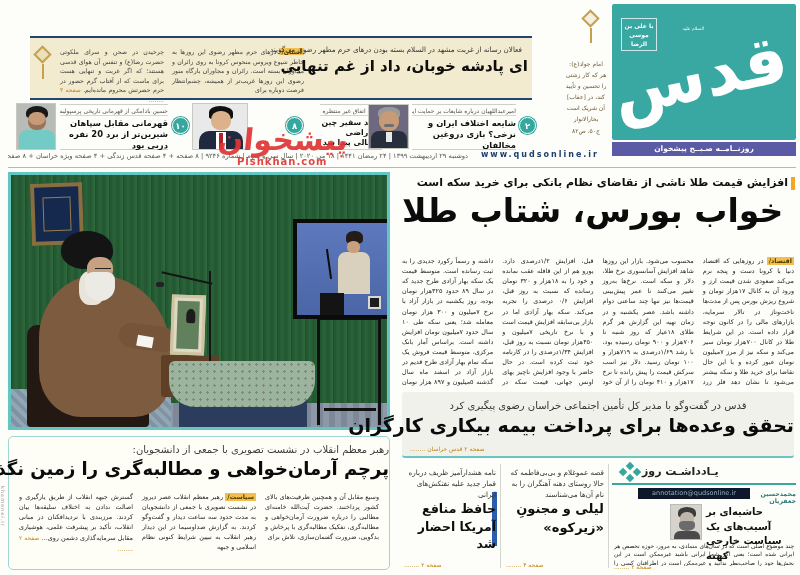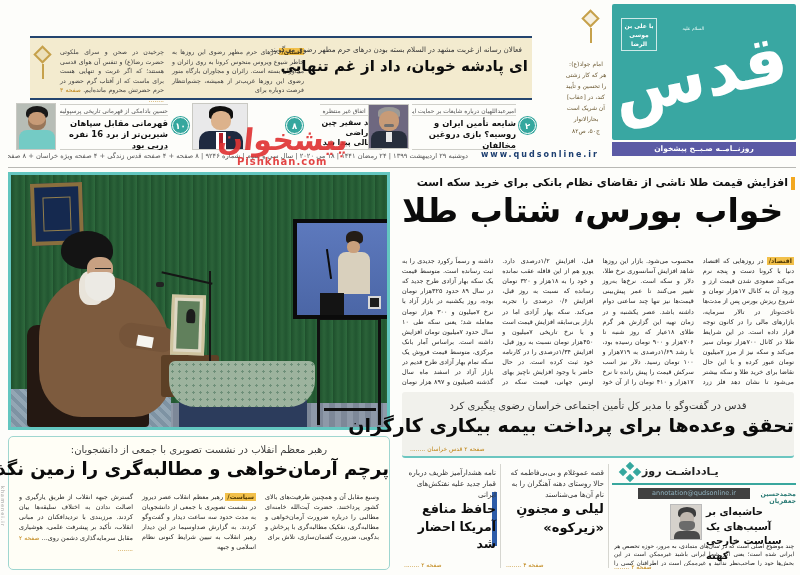--- a/index.html
+++ b/index.html
@@ -97,42 +97,42 @@
   
   .social { position:absolute; left:402px; top:392px; width:392px; height:66px; background:#f1f1ec; border-radius:3px;
             border-bottom:2px solid #6cc6c0; }
   .social .k { position:absolute; top:8px; width:100%; text-align:center; font-size:10px; color:#333; }
   .social .h { position:absolute; top:22px; width:100%; text-align:center; font-size:19px; font-weight:900; color:#0b0b0b; white-space:nowrap; }
   .social .pref { position:absolute; left:8px; bottom:4px; }
 
   
   .leader { position:absolute; left:8px; top:436px; width:382px; height:134px; background:#fffef6;
             border:1.5px solid #9fd6d0; border-radius:5px; }
-  .leader .k { position:absolute; top:7px; width:100%; text-align:center; font-size:10px; color:#3d3d3d; }
+  .leader .k { position:absolute; top:7px; width:100%; text-align:right; font-size:10px; color:#3d3d3d; }
   .leader .h { position:absolute; top:21px; width:100%; text-align:center; font-size:18px; font-weight:900; color:#0b0b0b; white-space:nowrap; }
   .leader .cols { position:absolute; left:10px; top:56px; width:360px; height:70px; display:flex; gap:9px; overflow:hidden; }
   .leader .cols .c { flex:1; font-size:6.4px; line-height:1.55; color:#1d1d1d; text-align:justify; }
 
   
   .vdiv { position:absolute; top:464px; width:1px; height:104px; background:#d6d6d0; }
   .midtz { position:absolute; top:468px; height:100px; }
   .midtz .k { font-size:7.2px; color:#333; line-height:1.5; text-align:right; }
   .midtz .t { font-size:13px; font-weight:900; color:#0d0d0d; line-height:1.4; text-align:right; }
   .midtz .pref { position:absolute; left:0; bottom:0; }
   .bluebar { position:absolute; left:492px; top:492px; width:5px; height:54px; background:#2d5ca8; }
 
   
   .note { position:absolute; left:612px; top:462px; width:184px; height:108px; }
   .note-logo { position:absolute; left:8px; top:1px; width:20px; height:18px; }
   .note-logo span { position:absolute; width:6px; height:6px; background:#35a79e; transform:rotate(45deg); }
   .note-logo span:nth-child(1){ left:7px; top:0; } .note-logo span:nth-child(2){ left:0; top:6px; }
   .note-logo span:nth-child(3){ left:14px; top:6px; } .note-logo span:nth-child(4){ left:7px; top:12px; }
   .note-title { position:absolute; left:30px; top:3px; font-size:11px; font-weight:900; color:#222; }
   .note-rule { position:absolute; left:0; top:21px; width:184px; height:2px; background:#39a79e; }
-  .note-email { position:absolute; left:26px; top:26px; width:112px; height:11px; background:#404040; color:#8fb0bd;
+  .note-email { position:absolute; left:26px; top:26px; width:112px; height:11px; background:#0f172a; color:#8fb0bd;
                 font-size:6.5px; line-height:11px; text-align:center; direction:ltr; }
   .note-author { position:absolute; left:140px; top:28px; width:44px; font-size:6.3px; font-weight:bold; color:#2a7a74; text-align:right; }
   .note-photo { position:absolute; left:58px; top:42px; width:32px; height:36px; background:#d6d2cc; border:1px solid #bbb; overflow:hidden; }
   .note-photo div { position:absolute; }
   .note-head { position:absolute; left:94px; top:43px; width:90px; font-size:10px; font-weight:900; color:#101010;
                line-height:1.45; text-align:left; }
   .note-body { position:absolute; left:2px; top:80px; width:180px; height:24px; font-size:5.8px; line-height:1.45;
                color:#222; text-align:justify; overflow:hidden; }
   .note .pref { position:absolute; left:2px; bottom:0; }
 
@@ -186,21 +186,21 @@
     <div class="head">ای پادشه خوبان، داد از غم تنهایی</div>
   </div>
 
   <div class="tport" id="ph1" style="left:16px;top:103px;width:40px;height:47px;background:#b7bdb6;">
     <div style="left:9px;top:2px;width:22px;height:13px;background:#191919;border-radius:50% 50% 30% 30%;"></div>
     <div style="left:11px;top:8px;width:18px;height:18px;background:#c79b77;border-radius:45%;box-shadow:inset 0 -5px 0 rgba(70,48,34,.35);"></div>
     <div style="left:2px;top:26px;width:36px;height:21px;background:#74cbc5;border-radius:8px 8px 0 0;"></div>
   </div>
   <div class="tz" style="left:60px;width:108px;">
     <div class="k">حسین بادامکی از قهرمانی تاریخی پرسپولیس می‌گوید</div>
-    <div class="t">قهرمانی مقابل سپاهان شیرین‌تر از برد 16 نفره دربی بود</div>
+    <div class="t">قهرمانی مقابل سپاهان شیرین‌تر از برد 20 نفره دربی بود</div>
   </div>
   <div class="badge" style="left:172px;">۱۰</div>
 
   <div class="tport" id="ph2" style="left:192px;top:103px;width:56px;height:47px;background:#e9e9ea;">
     <div style="left:16px;top:2px;width:24px;height:13px;background:#101010;border-radius:50% 60% 20% 20%;"></div>
     <div style="left:18px;top:7px;width:20px;height:19px;background:#dcb28c;border-radius:45%;"></div>
     <div style="left:6px;top:27px;width:44px;height:20px;background:#1f2a40;border-radius:10px 10px 0 0;"></div>
     <div style="left:23px;top:28px;width:10px;height:18px;background:#fff;"></div>
     <div style="left:26px;top:29px;width:4px;height:16px;background:#b3202a;"></div>
   </div>
@@ -212,21 +212,21 @@
 
   <div class="tport" id="ph3" style="left:368px;top:104px;width:41px;height:45px;background:#6e6880;">
     <div style="left:9px;top:2px;width:22px;height:10px;background:#9a9a98;border-radius:50% 50% 10% 10%;"></div>
     <div style="left:10px;top:6px;width:20px;height:20px;background:#c79b77;border-radius:45%;"></div>
     <div style="left:15px;top:19px;width:10px;height:3px;background:#6f6f6f;border-radius:2px;"></div>
     <div style="left:2px;top:26px;width:36px;height:19px;background:#272e3c;border-radius:8px 8px 0 0;"></div>
     <div style="left:17px;top:27px;width:6px;height:10px;background:#e8e8e8;"></div>
   </div>
   <div class="tz" style="left:412px;width:104px;">
     <div class="k">امیرعبداللهیان درباره شایعات بر حمایت ایران از سوریه تأکید کرد</div>
-    <div class="t">شایعه تأمین ایران و روسیه؟ بازی دروغین مخالفان</div>
+    <div class="t">شایعه اختلاف ایران و نرخی؟ بازی دروغین مخالفان</div>
   </div>
   <div class="badge" style="left:519px;">۲</div>
 
   <div class="wm-fa">پیشخوان</div>
   <div class="wm-en">Pishkhan.com</div>
 
   <div class="scene">
     <div class="s-frame"></div>
     <div class="s-floor"></div>
     <div class="s-carpet"></div>

